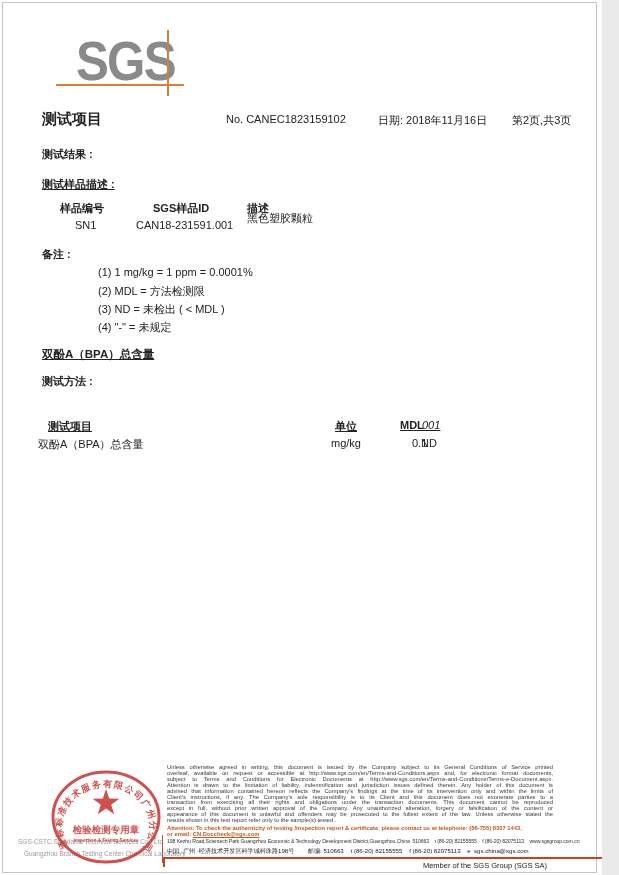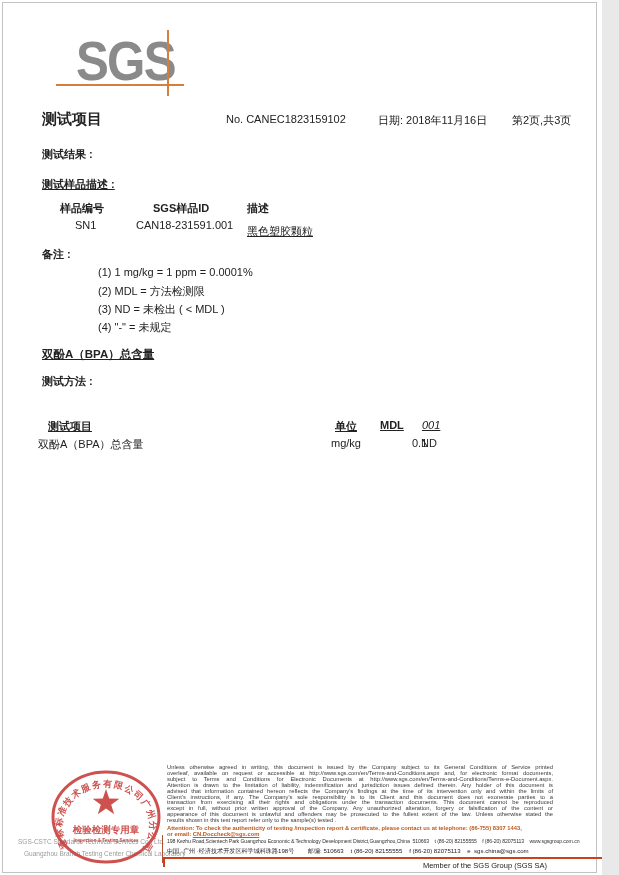--- a/index.html
+++ b/index.html
@@ -44,34 +44,34 @@
   <div class="abs t11" style="left:512px;top:113px;">第2页,共3页</div>
 
   <div class="abs b t11" style="left:42px;top:147px;">测试结果 :</div>
 
   <div class="abs b t11 u" style="left:42px;top:177px;">测试样品描述 :</div>
   <div class="abs b t11" style="left:60px;top:201px;">样品编号</div>
   <div class="abs b t11" style="left:153px;top:201px;">SGS样品ID</div>
   <div class="abs b t11" style="left:247px;top:201px;">描述</div>
   <div class="abs t11" style="left:75px;top:219px;">SN1</div>
   <div class="abs t11" style="left:136px;top:219px;">CAN18-231591.001</div>
-  <div class="abs t11" style="left:247px;top:224px;text-decoration:underline;">黑色塑胶颗粒</div>
+  <div class="abs t11" style="left:247px;top:211px;">黑色塑胶颗粒</div>
 
   <div class="abs b t11" style="left:42px;top:247px;text-align:right;">备注 :</div>
   <div class="abs t11" style="left:98px;top:266px;">(1) 1 mg/kg = 1 ppm = 0.0001%</div>
   <div class="abs t11" style="left:98px;top:284px;">(2) MDL = 方法检测限</div>
   <div class="abs t11" style="left:98px;top:302px;">(3) ND = 未检出 ( &lt; MDL )</div>
   <div class="abs t11" style="left:98px;top:320px;">(4) "-" = 未规定</div>
 
   <div class="abs b u" style="left:42px;top:347px;font-size:11.5px;">双酚A（BPA）总含量</div>
   <div class="abs b t11" style="left:42px;top:374px;">测试方法 :</div>
 
   <div class="abs b t11 u" style="left:48px;top:419px;">测试项目</div>
   <div class="abs b t11 u" style="left:335px;top:419px;">单位</div>
-  <div class="abs b t11 u" style="left:380px;top:419px;">MDL</div>
+  <div class="abs b t11 u" style="left:400px;top:419px;">MDL</div>
   <div class="abs t11 u i" style="left:422px;top:419px;">001</div>
   <div class="abs t11" style="left:38px;top:437px;">双酚A（BPA）总含量</div>
   <div class="abs t11" style="left:331px;top:437px;">mg/kg</div>
   <div class="abs t11" style="left:383px;top:437px;margin-left:29px;">0.1</div>
   <div class="abs t11" style="left:421px;top:437px;">ND</div>
 
   <div class="abs gray-co" style="left:18px;top:838px;">SGS-CSTC Standards Technical Services Co., Ltd.</div>
   <div class="abs gray-co" style="left:24px;top:850px;">Guangzhou Branch Testing Center Chemical Laboratory</div>
 
   <svg class="abs" style="left:48px;top:769px;" width="116" height="98" viewBox="0 0 116 98">

